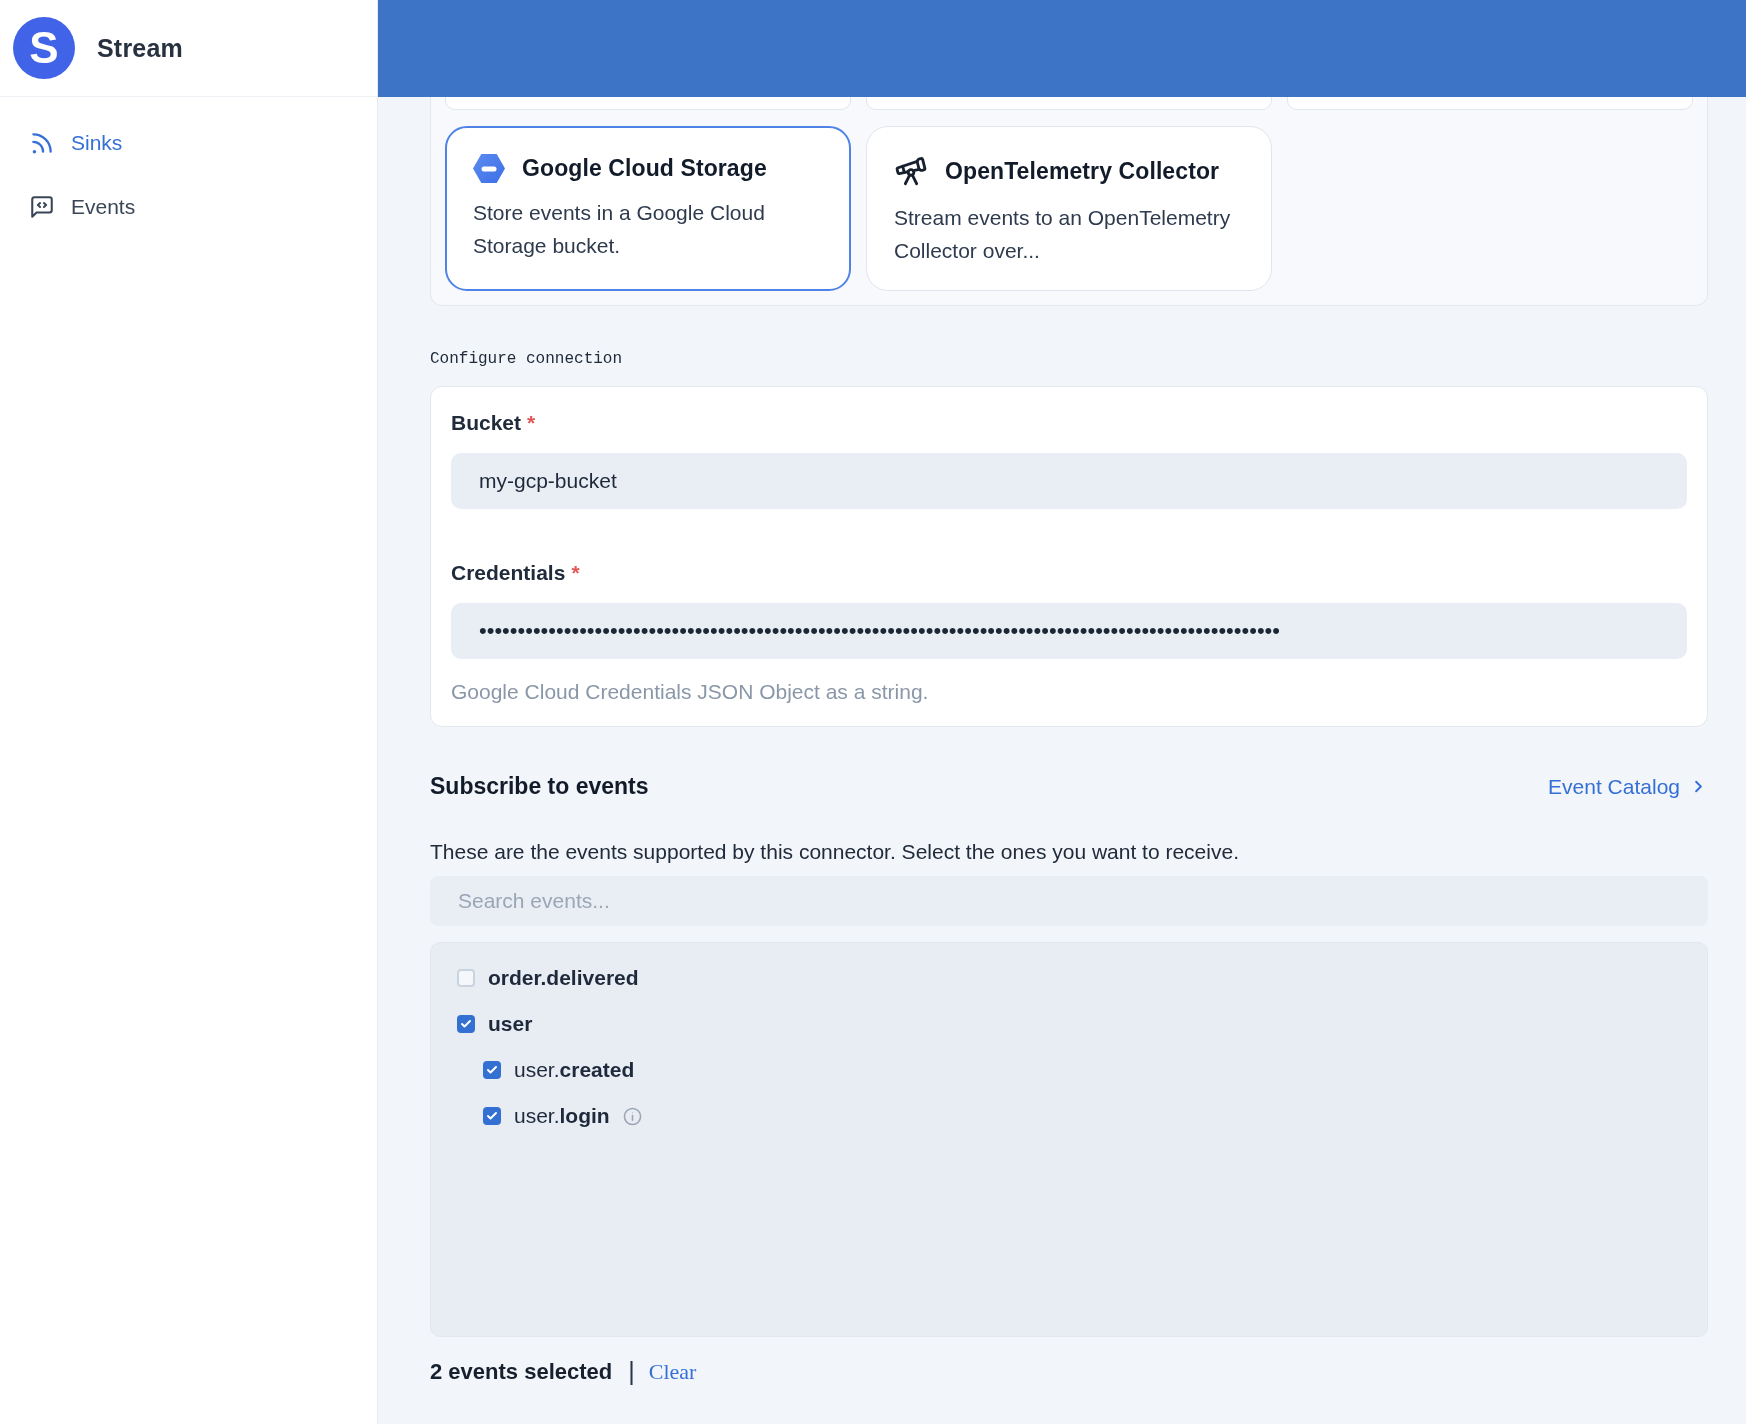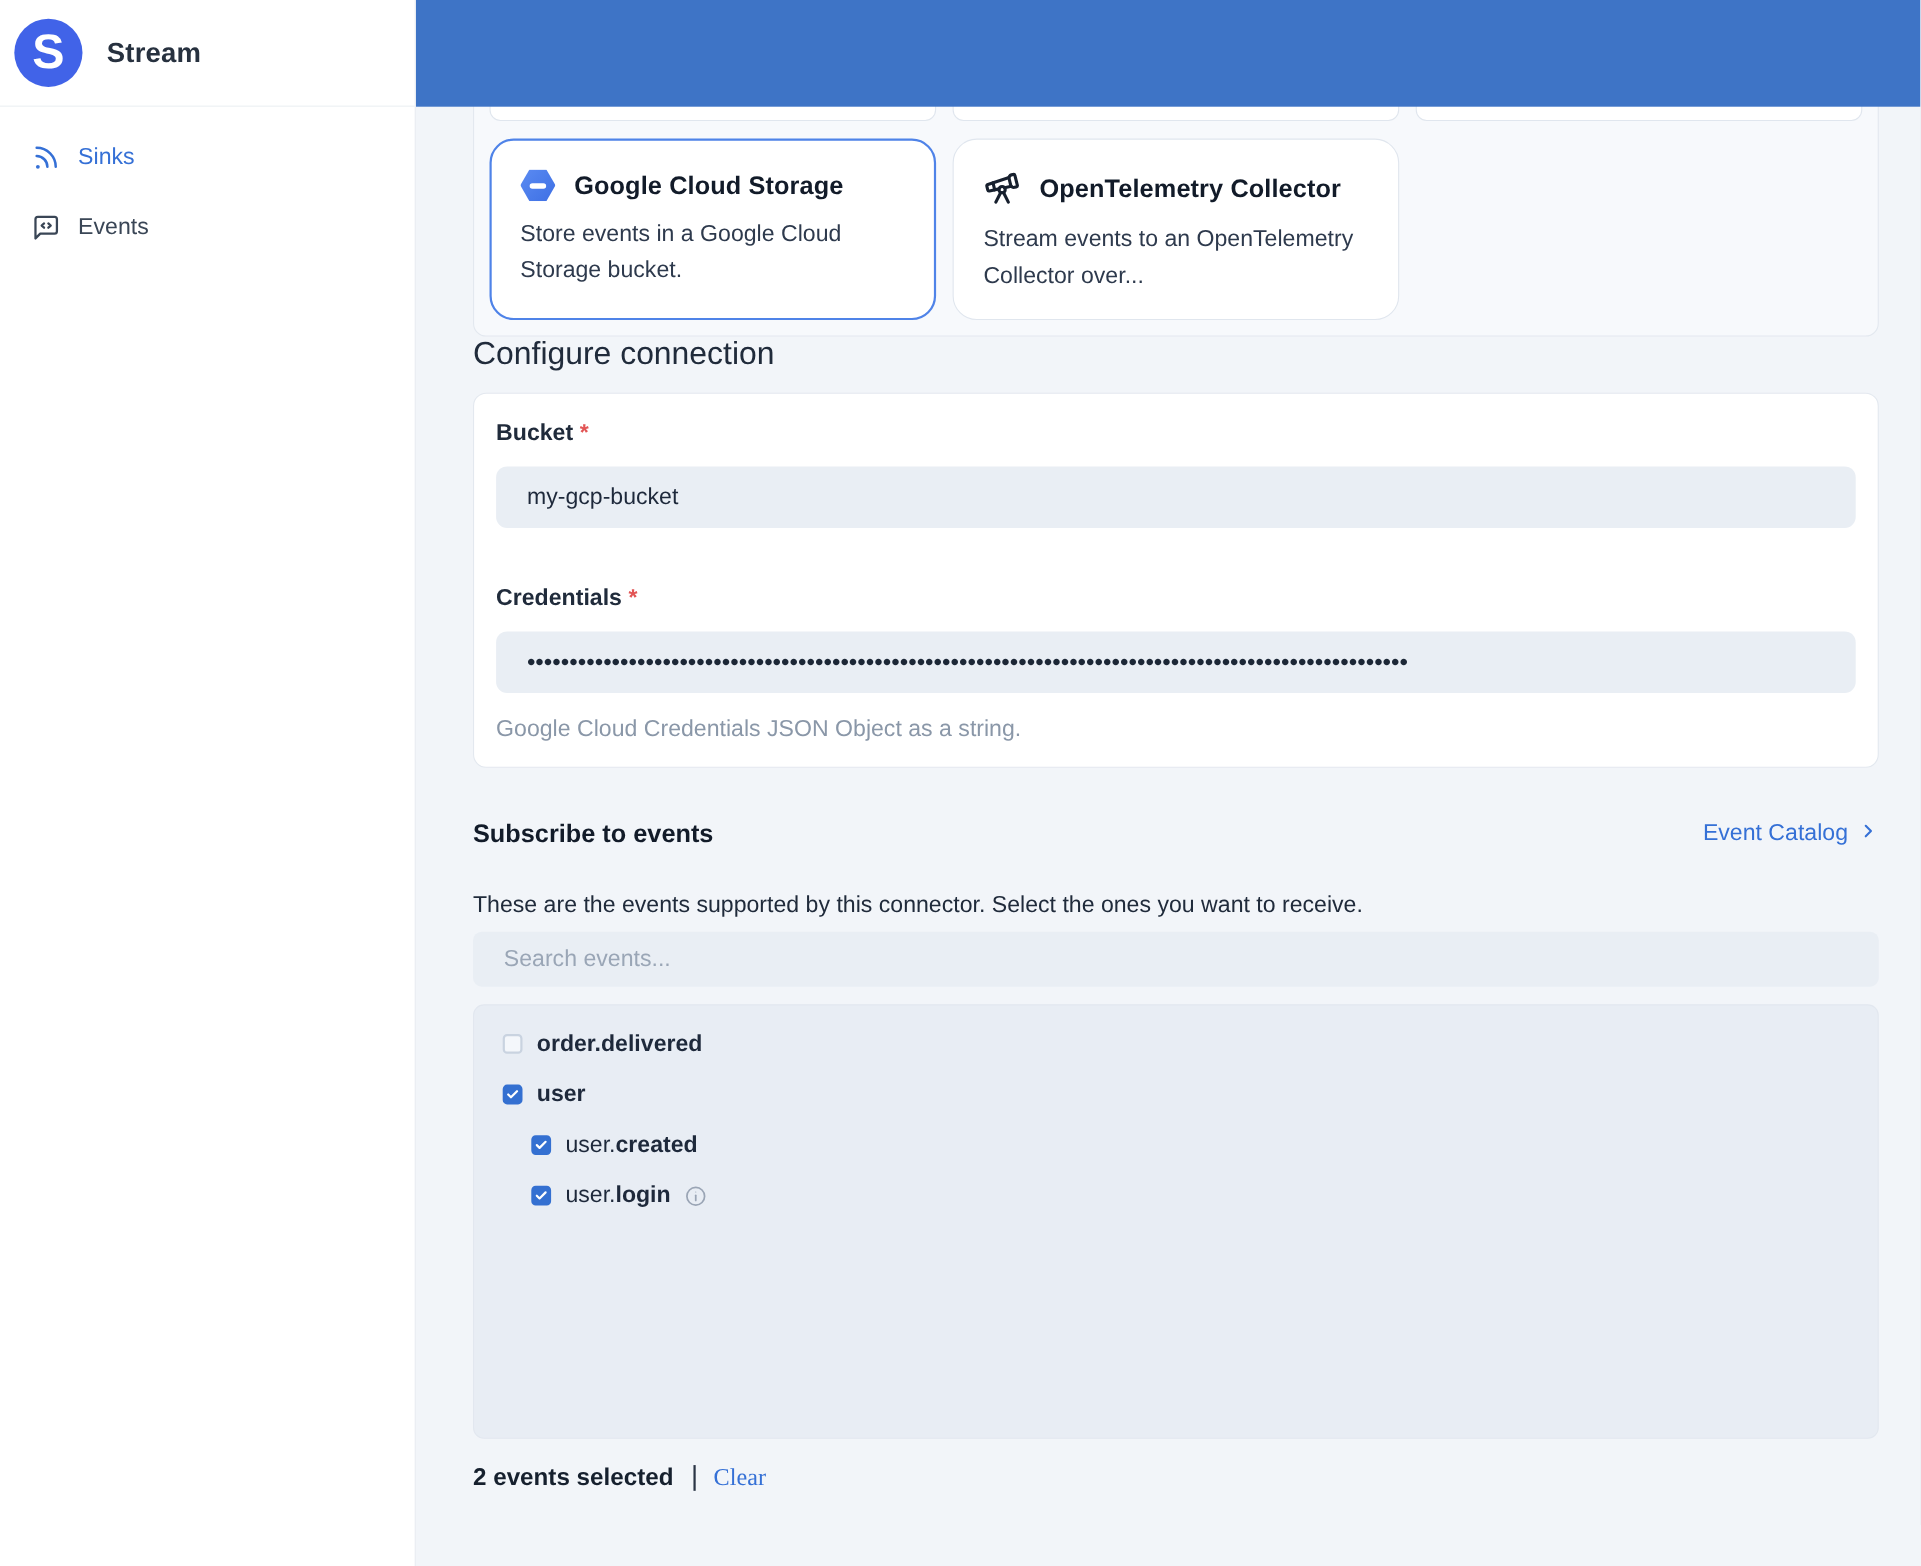--- a/index.html
+++ b/index.html
@@ -65,21 +65,21 @@
     position: relative; width: 32px; height: 29px; flex: 0 0 auto;
     background: linear-gradient(135deg, #5b8bf2 0%, #3d6fe4 100%);
     clip-path: polygon(26% 0, 74% 0, 100% 50%, 74% 100%, 26% 100%, 0 50%);
   }
   .gcs-hex .bar {
     position: absolute; left: 50%; top: 50%; transform: translate(-50%, -50%);
     width: 15px; height: 5px; border-radius: 2.5px; background: #ffffff;
   }
   .telescope-icon { width: 34px; height: 34px; flex: 0 0 auto; }
   
-  .section-title { font-size: 29px; font-weight: 400; color: #202b3b; }
+  .section-title { margin-top: 44px; font-size: 16px; font-weight: 400; color: #202b3b; font-family: Liberation Mono, monospace; }
   
   .form-panel {
     margin-top: 18px; background: #ffffff; border: 1px solid #e3e8ef;
     border-radius: 12px; padding: 24px 20px 22px 20px;
   }
   .field-label { font-size: 21px; font-weight: 600; color: #202b3b; }
   .field-label .req { color: #e25555; margin-left: 6px; font-weight: 600; }
   .text-input {
     display: block; width: 100%; height: 56px; margin-top: 18px;
     background: #e9eef4; border: none; outline: none; border-radius: 10px;
@@ -89,21 +89,21 @@
   .text-input::placeholder { color: #9aa6b6; opacity: 1; }
   .masked { font-size: 22px; letter-spacing: 0px; color: #1c2736; }
   .field + .field { margin-top: 52px; }
   .field-help { margin-top: 21px; font-size: 21px; color: #8a97a8; }
   
   .subscribe-head {
     margin-top: 46px; display: flex; align-items: center; justify-content: space-between;
   }
   .subscribe-title { font-size: 23px; font-weight: 700; color: #121b29; }
   .catalog-link {
-    display: flex; align-items: flex-start; gap: 9px; cursor: pointer;
+    display: flex; align-items: center; gap: 9px; cursor: pointer;
     font-size: 21px; color: #3570d6; font-weight: 400;
   }
   .subscribe-desc { margin-top: 40px; font-size: 21px; color: #202b3b; }
   .search-input {
     display: block; width: 100%; height: 50px; margin-top: 12px;
     background: #e9eef4; border: none; outline: none; border-radius: 8px;
     padding: 0 28px; font-family: "Liberation Sans", sans-serif;
     font-size: 21px; color: #1e293b;
   }
   .search-input::placeholder { color: #9aa6b6; opacity: 1; }

